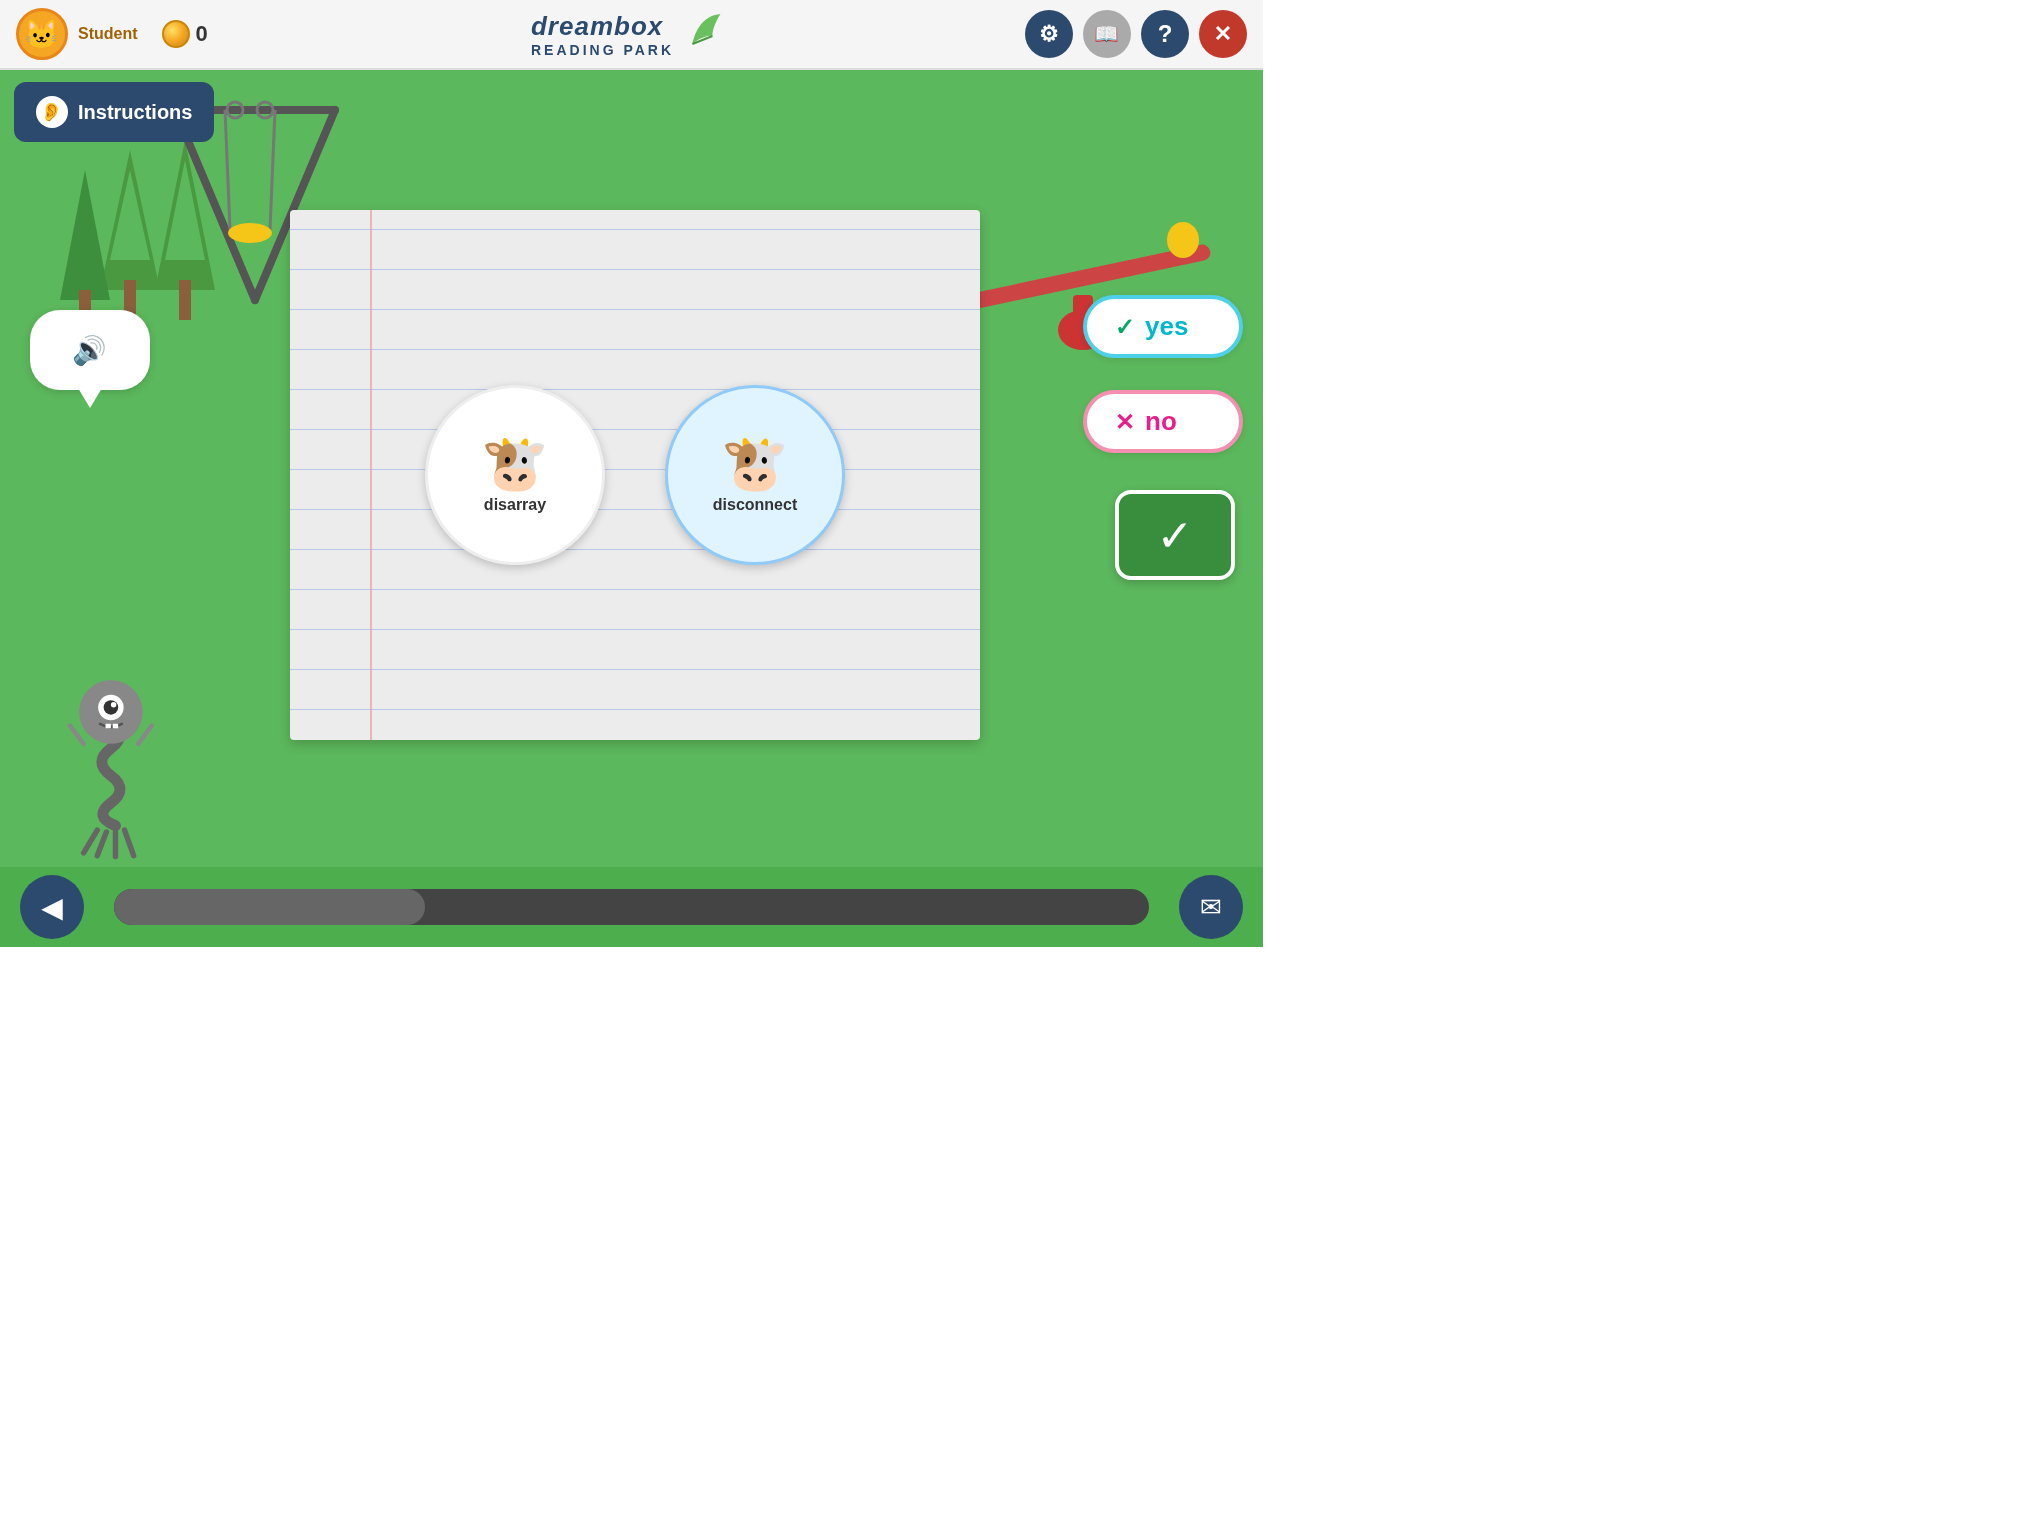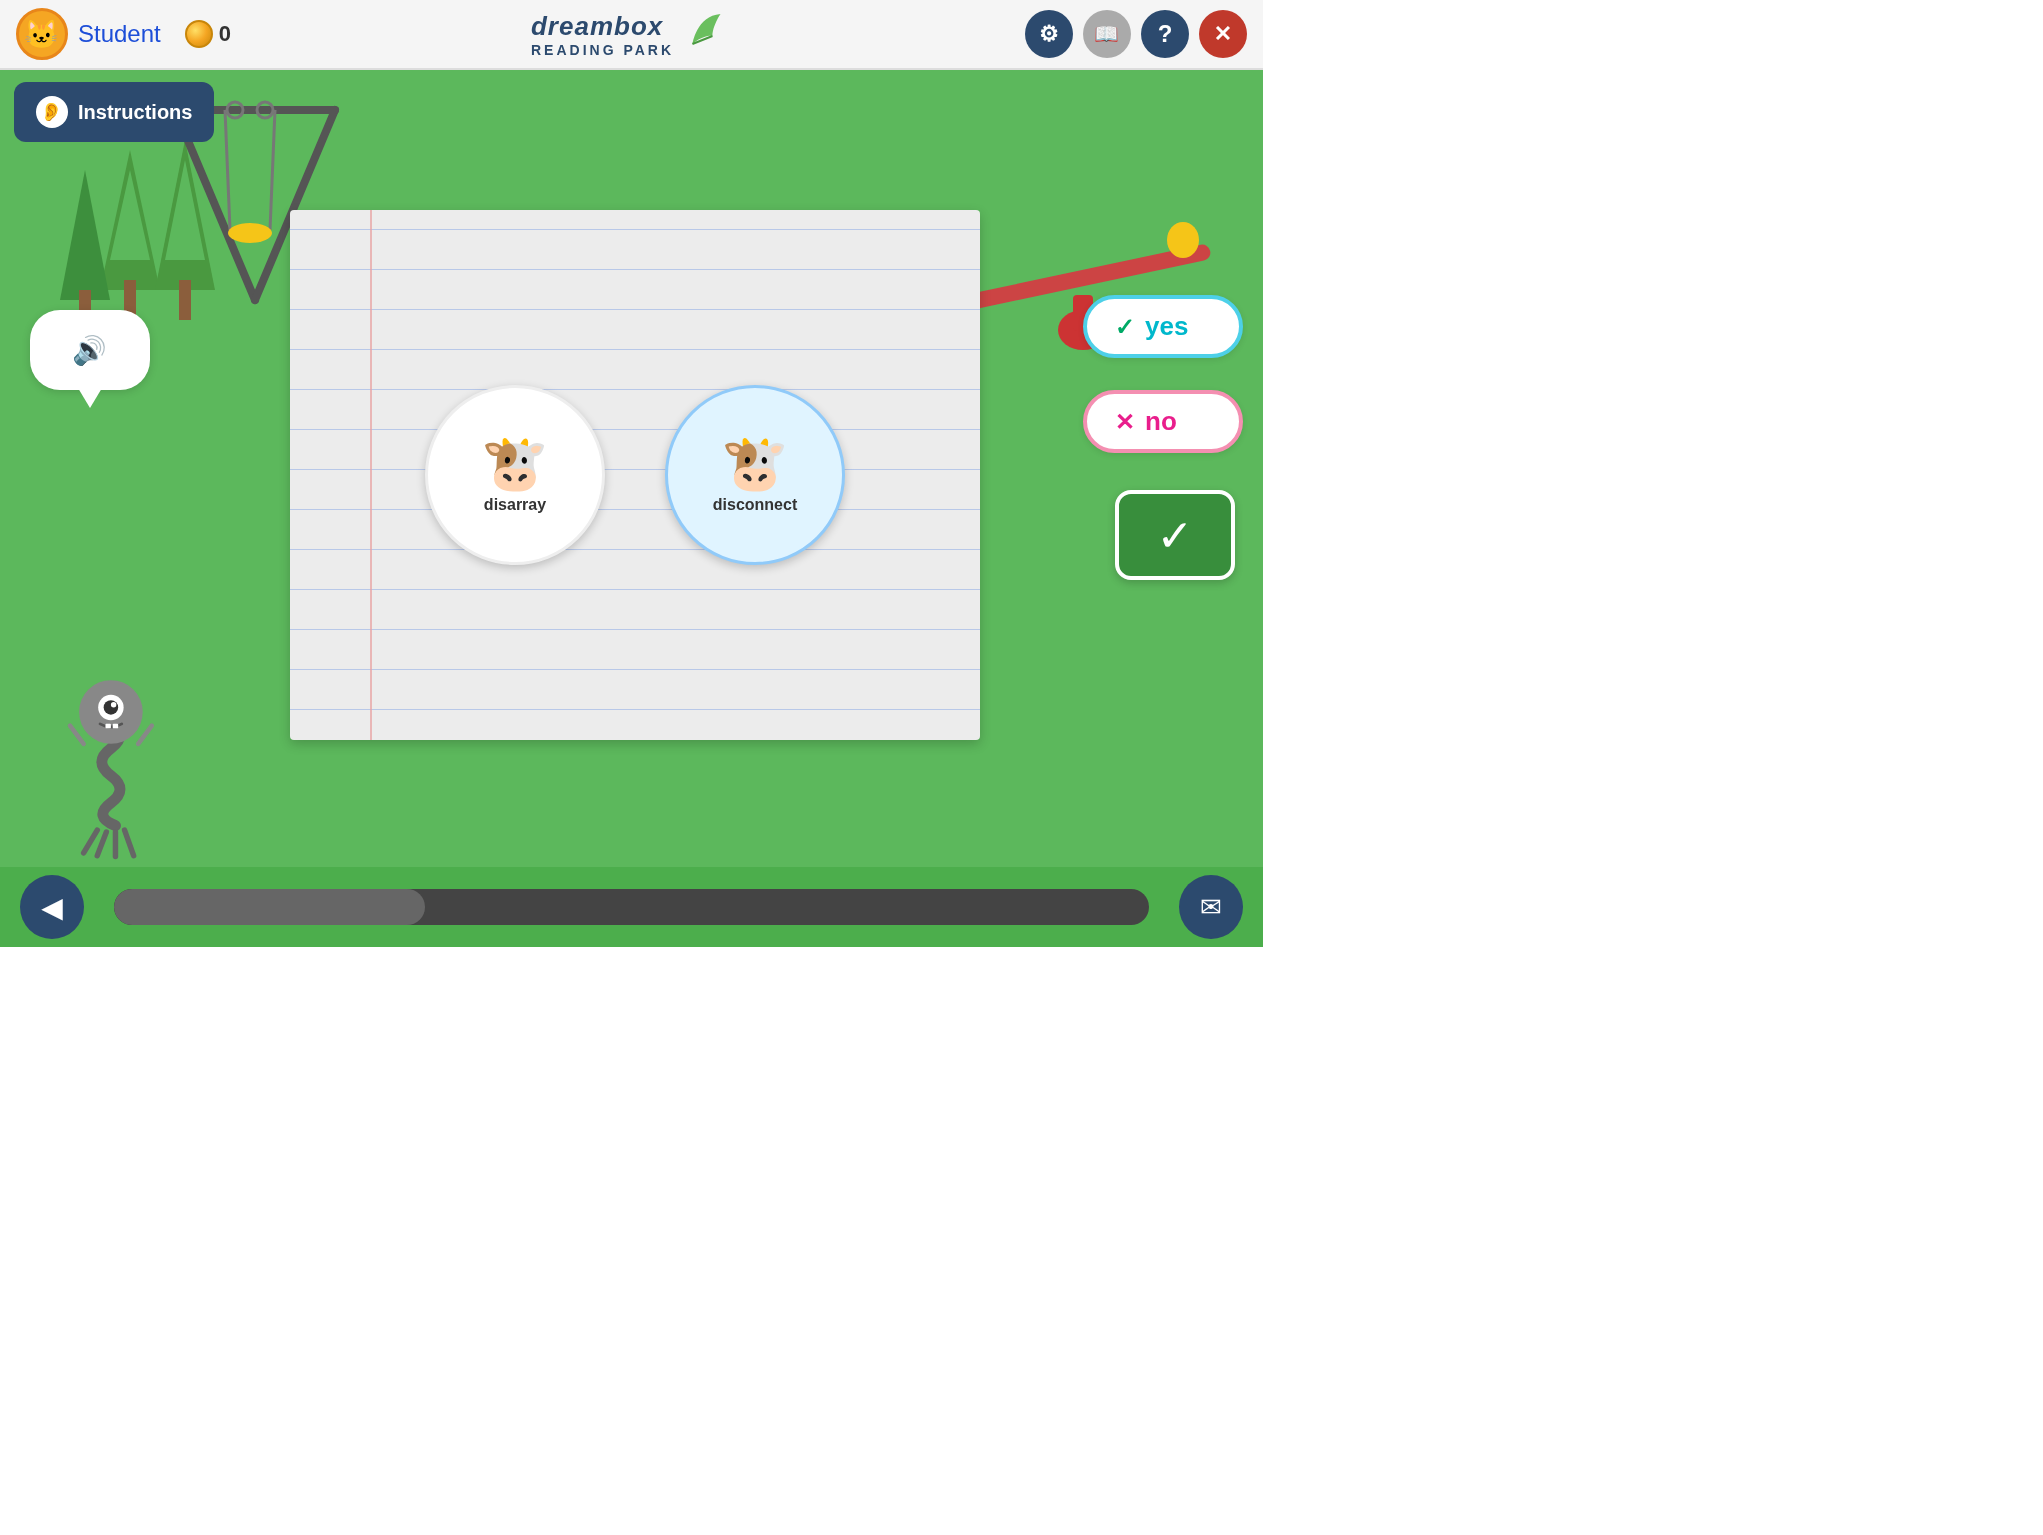--- a/index.html
+++ b/index.html
@@ -43,23 +43,23 @@
     #avatar {
       width: 52px; height: 52px;
       border-radius: 50%;
       background: #f5a623;
       display: flex; align-items: center; justify-content: center;
       font-size: 28px;
       border: 3px solid #e8861a;
     }
 
     #student-name {
-      font-size: 24px;
-      font-weight: normal;
-      color: #1d4ed8;
+      font-size: 16px;
+      font-weight: bold;
+      color: #a16207;
     }
 
     #coins-area {
       display: flex;
       align-items: center;
       gap: 6px;
       margin-left: 14px;
     }
 
     #coin-icon {

